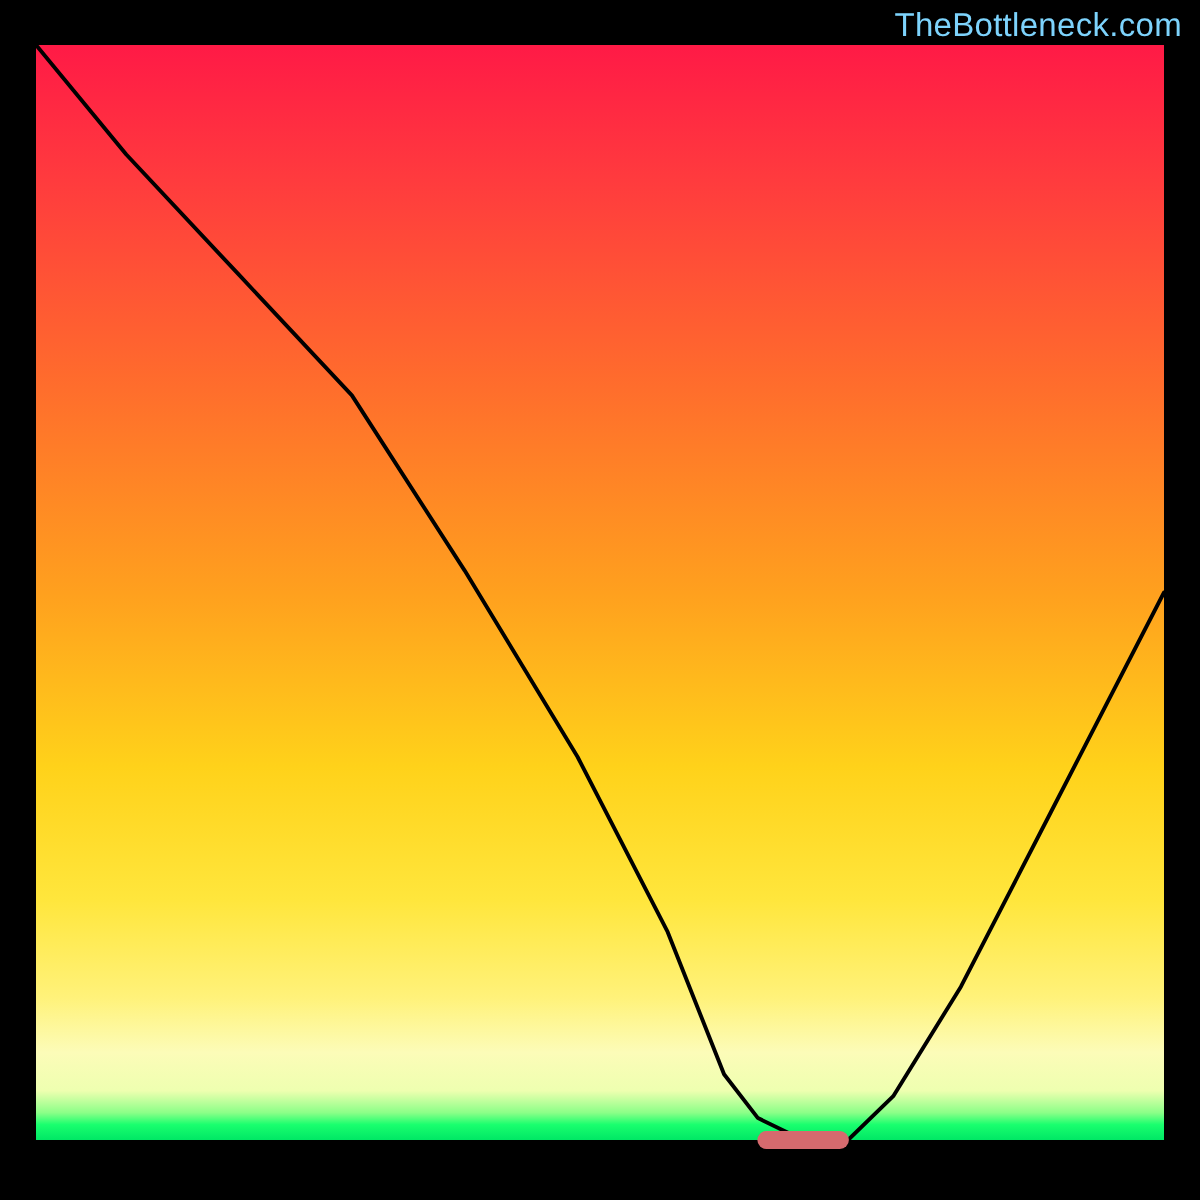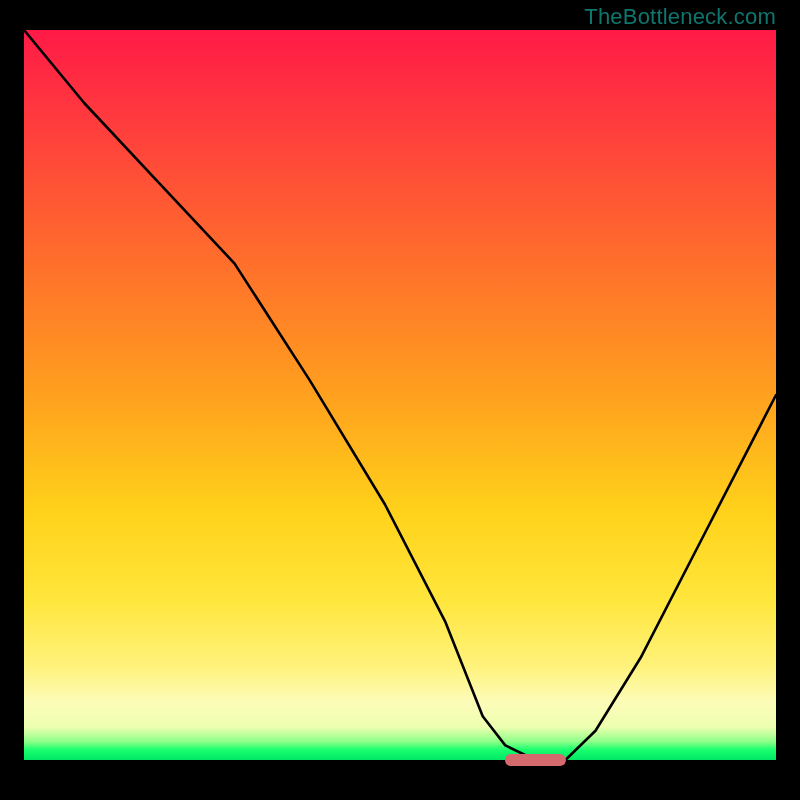--- a/index.html
+++ b/index.html
@@ -13,22 +13,22 @@
   }
   .stage {
     position: relative;
     width: 800px;
     height: 800px;
     background: #000000;
   }
   .watermark {
     position: absolute;
     top: 4px;
-    right: 24px;
-    color: #0f766e;
+    right: 12px;
+    color: #7dd3fc;
     font-size: 22px;
     font-weight: 500;
     letter-spacing: 0.2px;
     z-index: 40;
   }
   .plot-frame {
     position: absolute;
     left: 24px;
     right: 24px;
     top: 30px;

